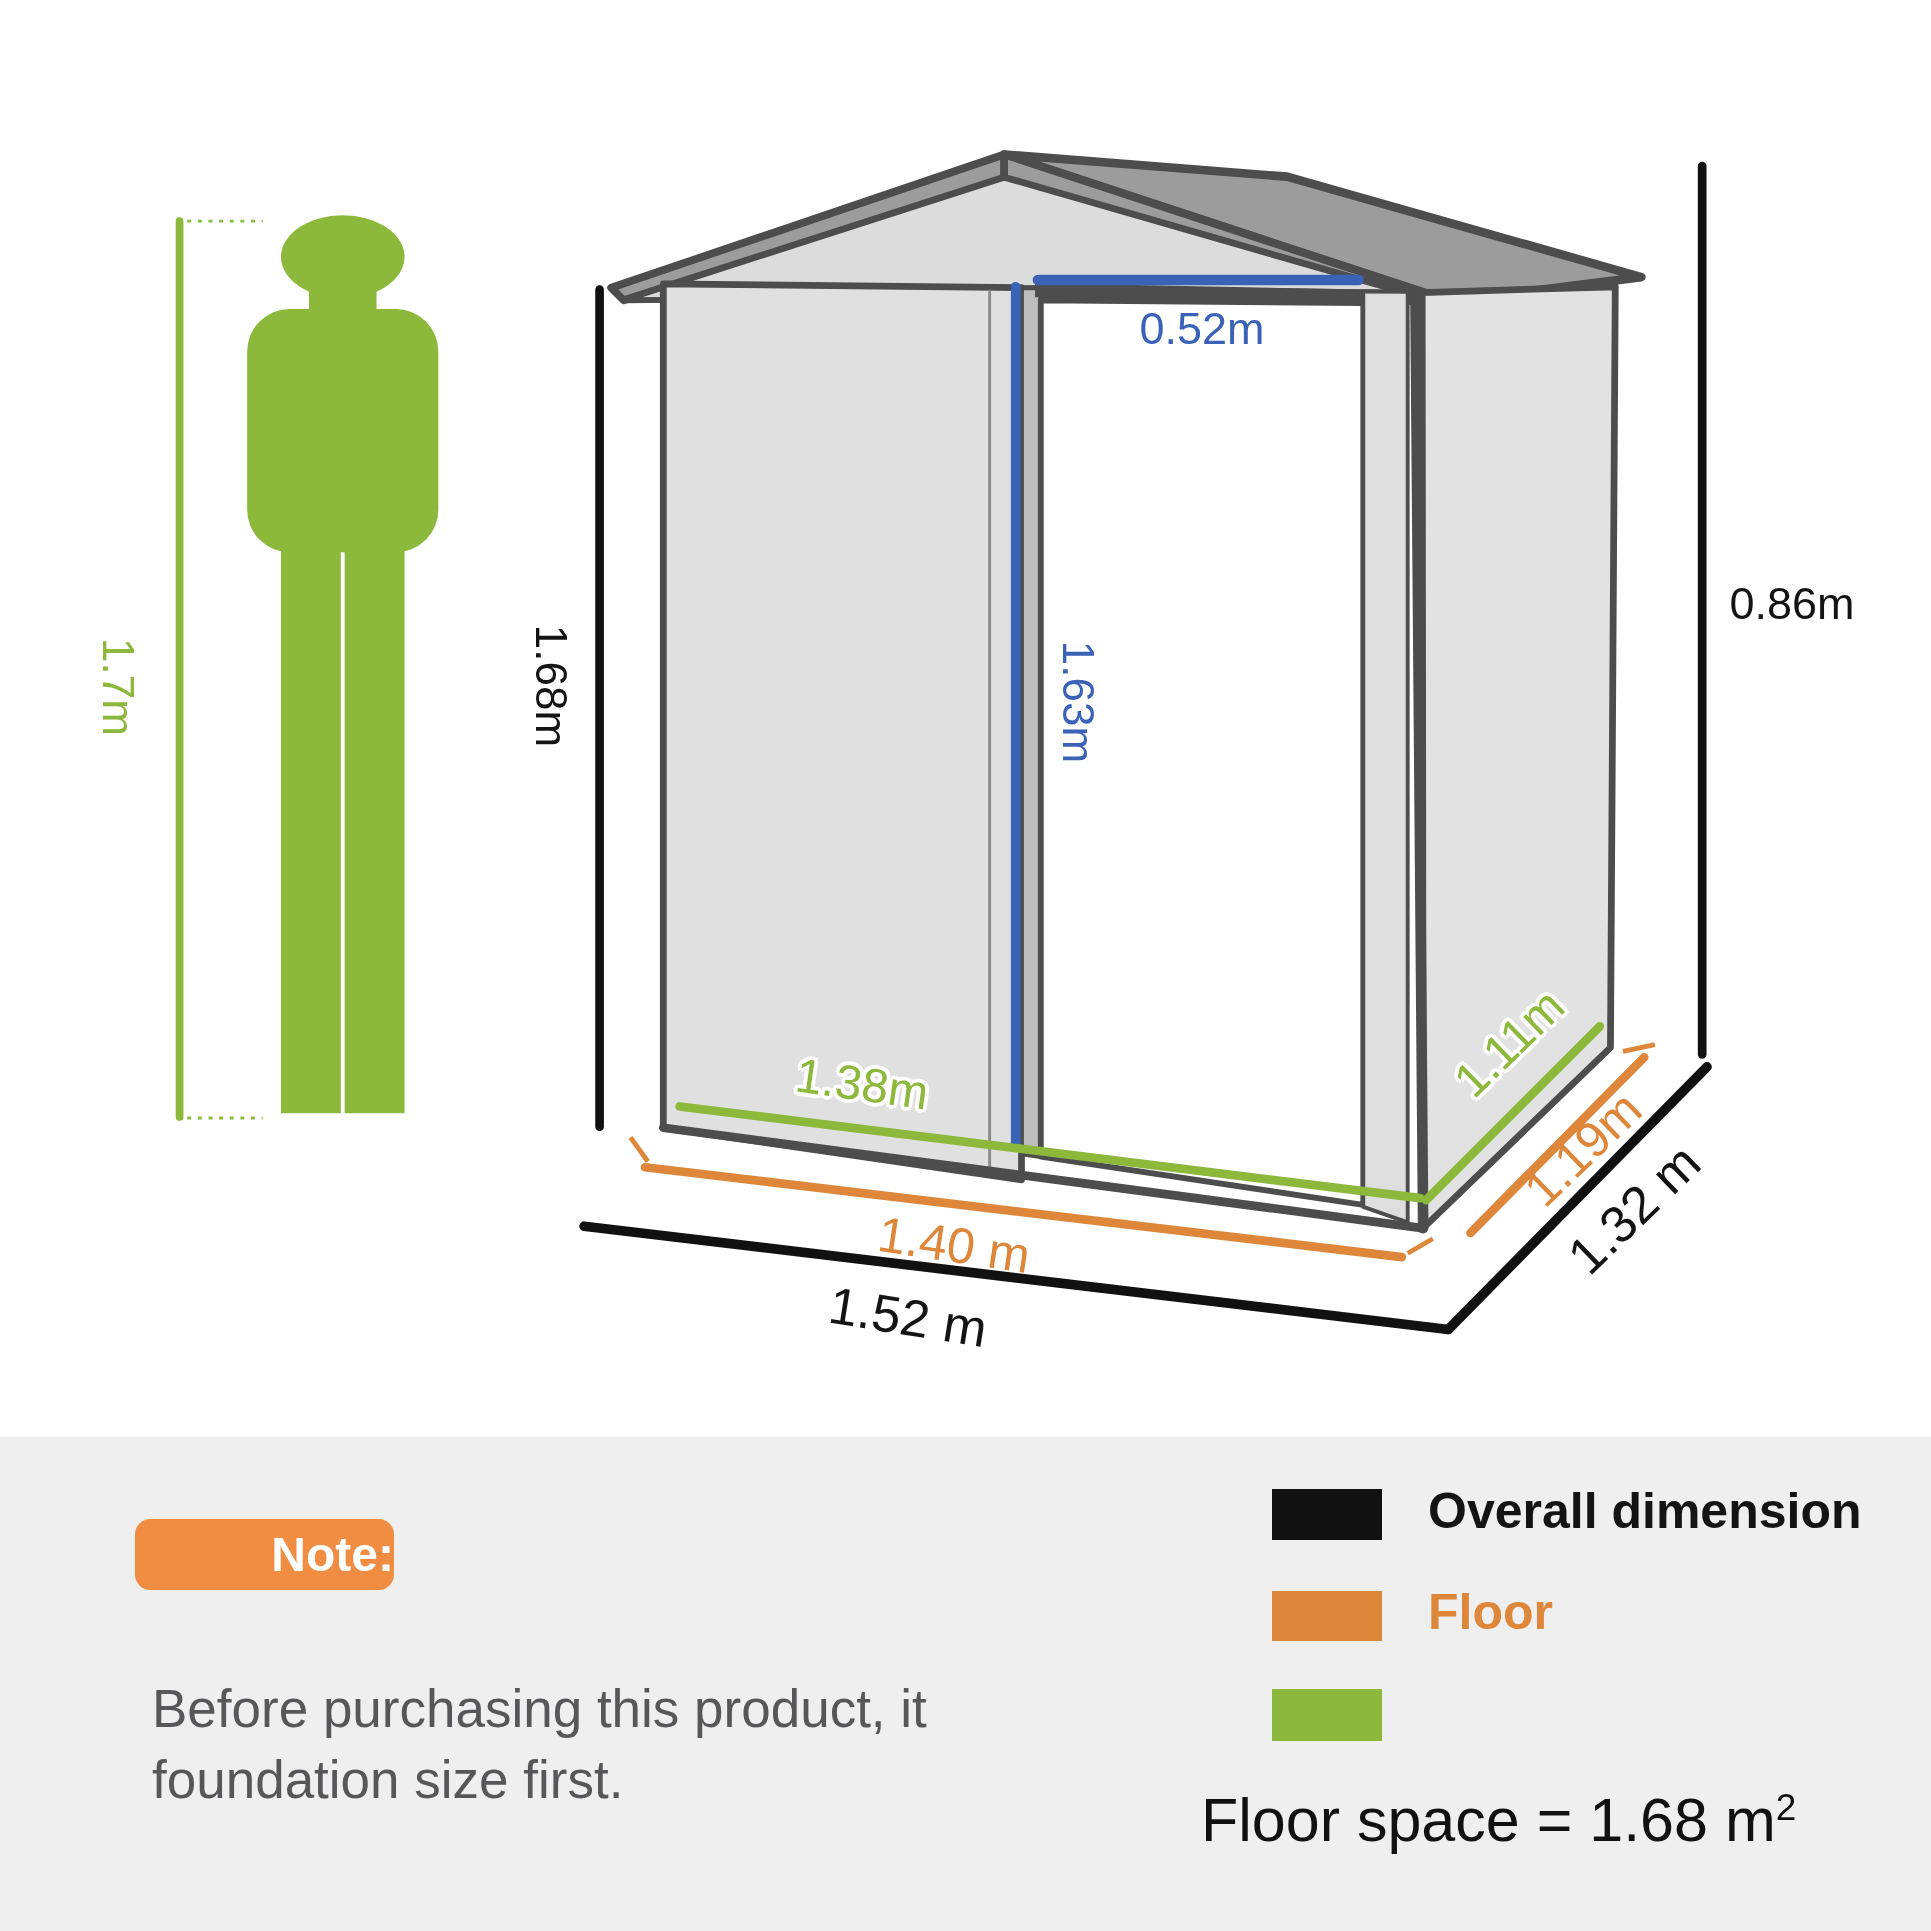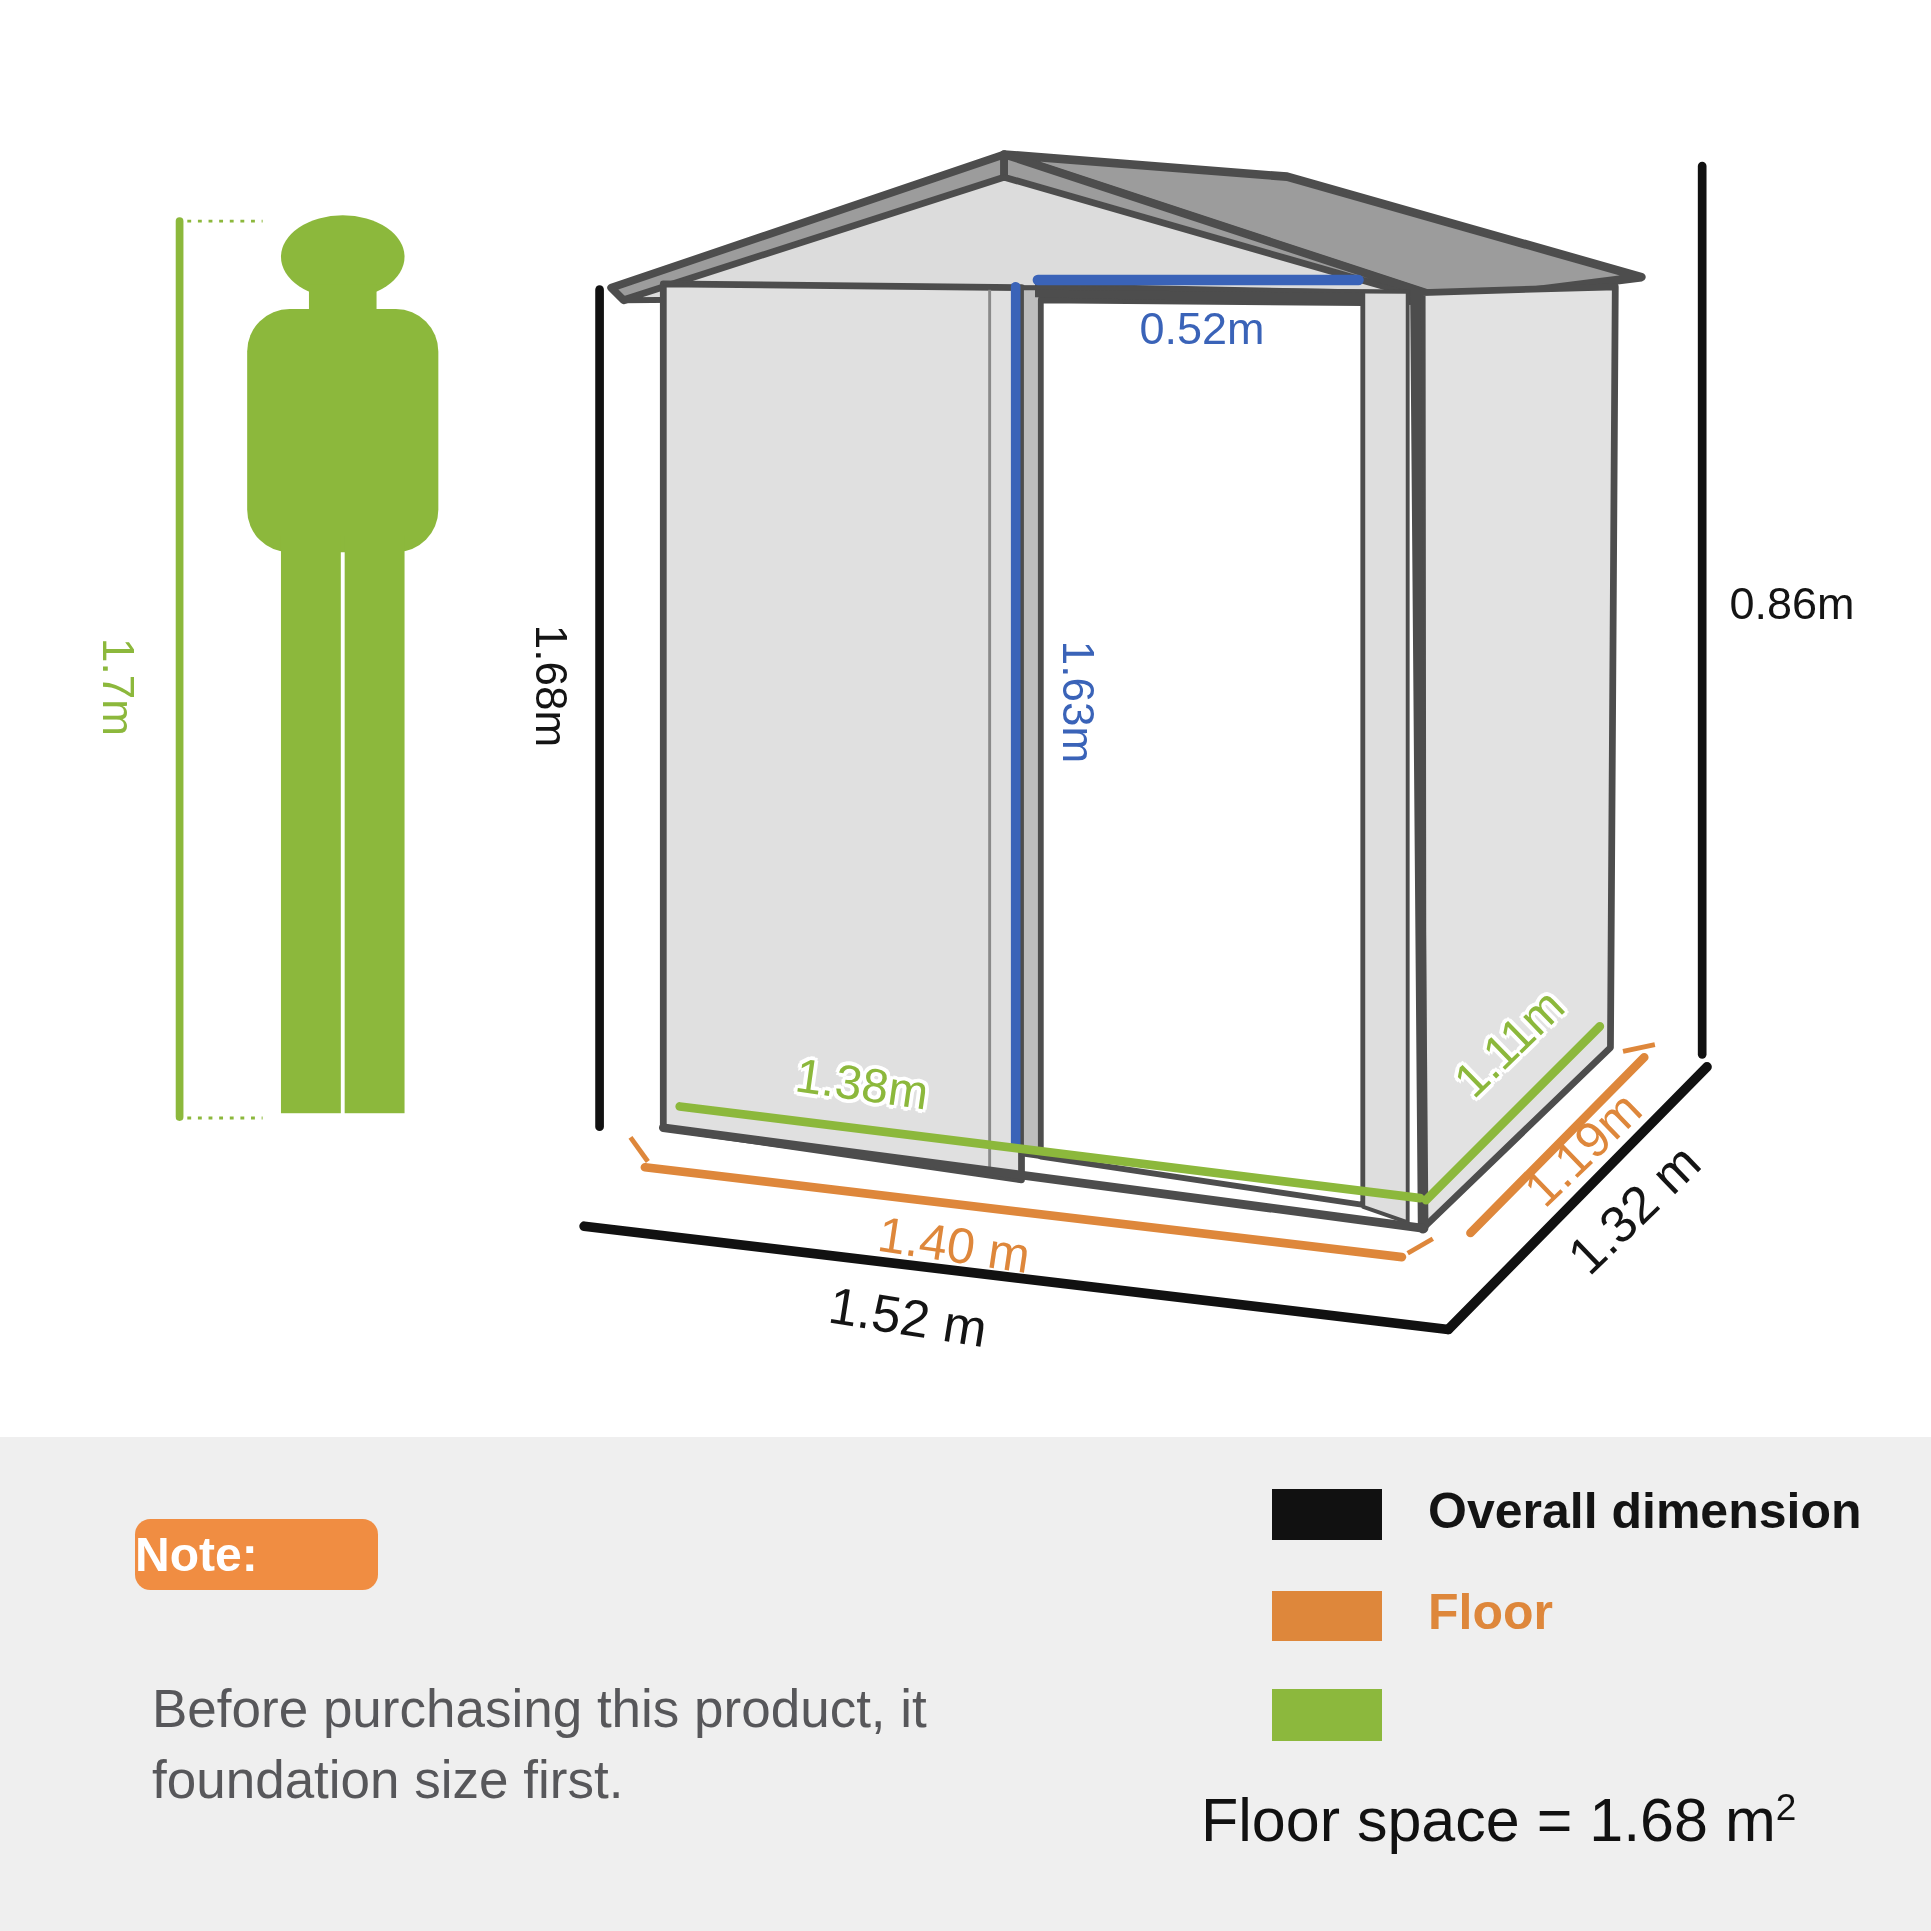--- a/index.html
+++ b/index.html
@@ -9,21 +9,21 @@
   .dim-label{position:absolute;transform:translate(-50%,-50%);white-space:nowrap;
              font-family:"Liberation Sans", sans-serif;}
   .halo{text-shadow:-2.9px -2.9px 0 #fff,2.9px -2.9px 0 #fff,-2.9px 2.9px 0 #fff,2.9px 2.9px 0 #fff,
         0 -3.9px 0 #fff,0 3.9px 0 #fff,-3.9px 0 0 #fff,3.9px 0 0 #fff;}
   .blue{color:#3A63B8;}
   .green{color:#8CB83C;}
   .orange{color:#DE873B;}
   .black{color:#141414;}
   #bottom-panel{position:absolute;left:0;top:1437px;width:1931px;height:494px;background:#EFEFEF;}
   #note-badge{position:absolute;left:135px;top:1519px;width:243px;height:71px;background:#F08D42;
-              border-radius:15.4px;display:flex;align-items:center;justify-content:flex-start;}
+              border-radius:15.4px;display:flex;align-items:center;justify-content:flex-end;padding-left:16px;}
   #note-badge span{color:#ffffff;font-weight:bold;font-size:48px;}
   #note-text{position:absolute;left:152px;top:1629px;font-size:53px;line-height:71px;color:#57575A;margin-top:44px;}
   .legend-row{position:absolute;left:1272px;display:flex;align-items:flex-end;font-weight:bold;}
   .legend-swatch{width:110px;flex:0 0 110px;margin-right:46px;}
   .legend-label{font-size:50px;}
   #floor-space{position:absolute;left:1201px;top:1784px;font-size:61px;color:#111111;}
   #floor-space sup{font-size:37px;vertical-align:super;line-height:0;}
 </style>
 </head>
 <body>

